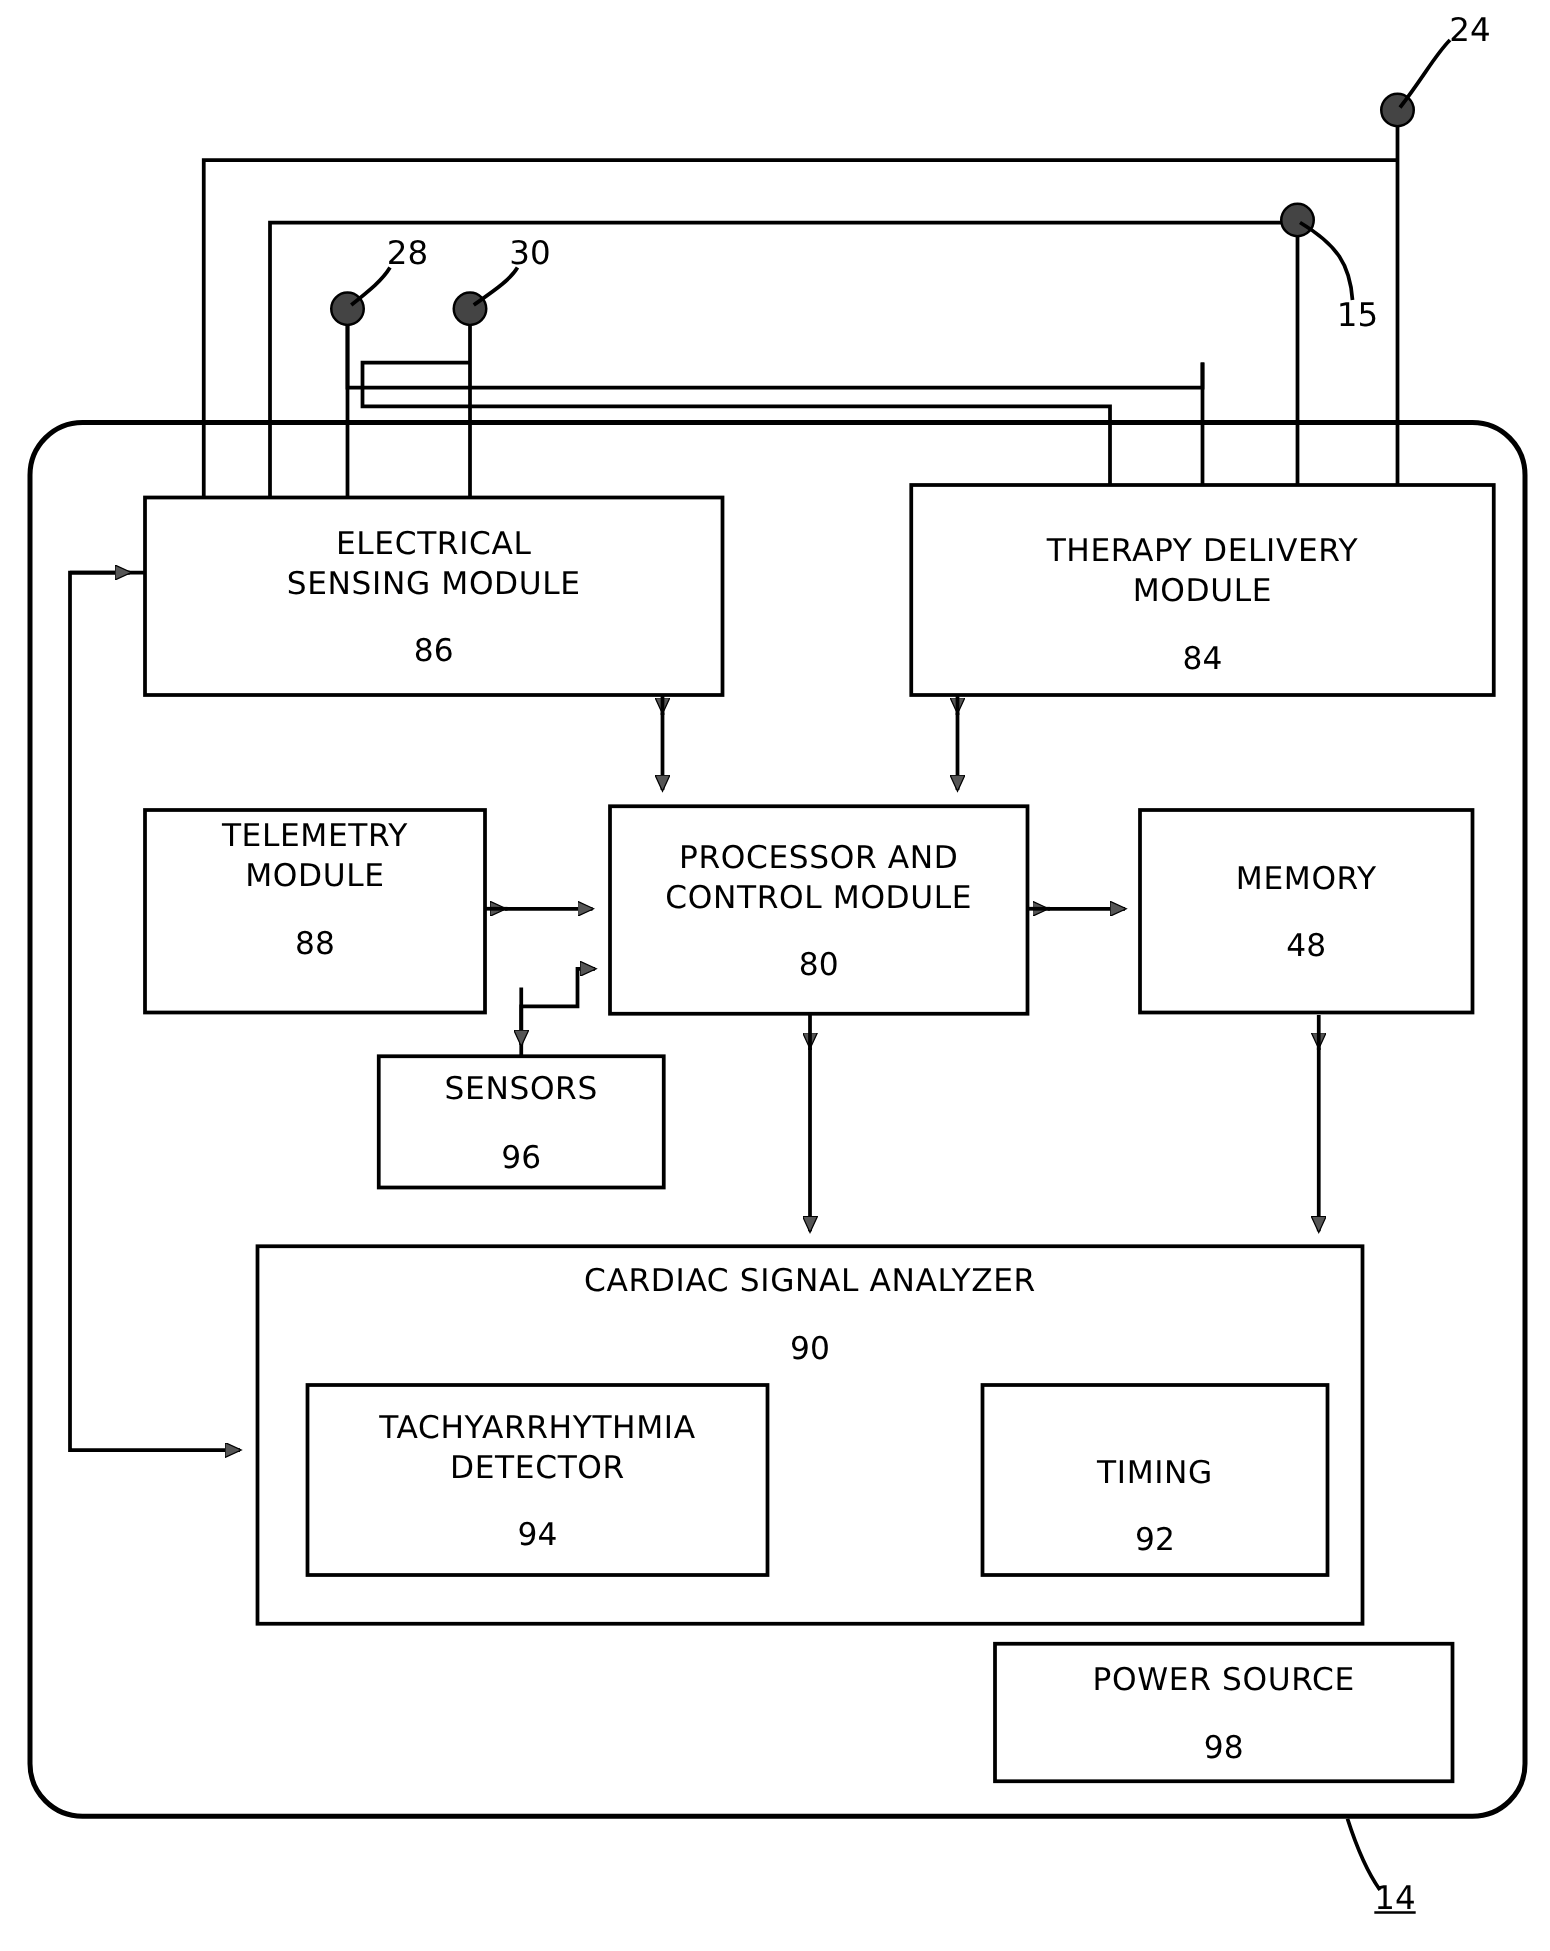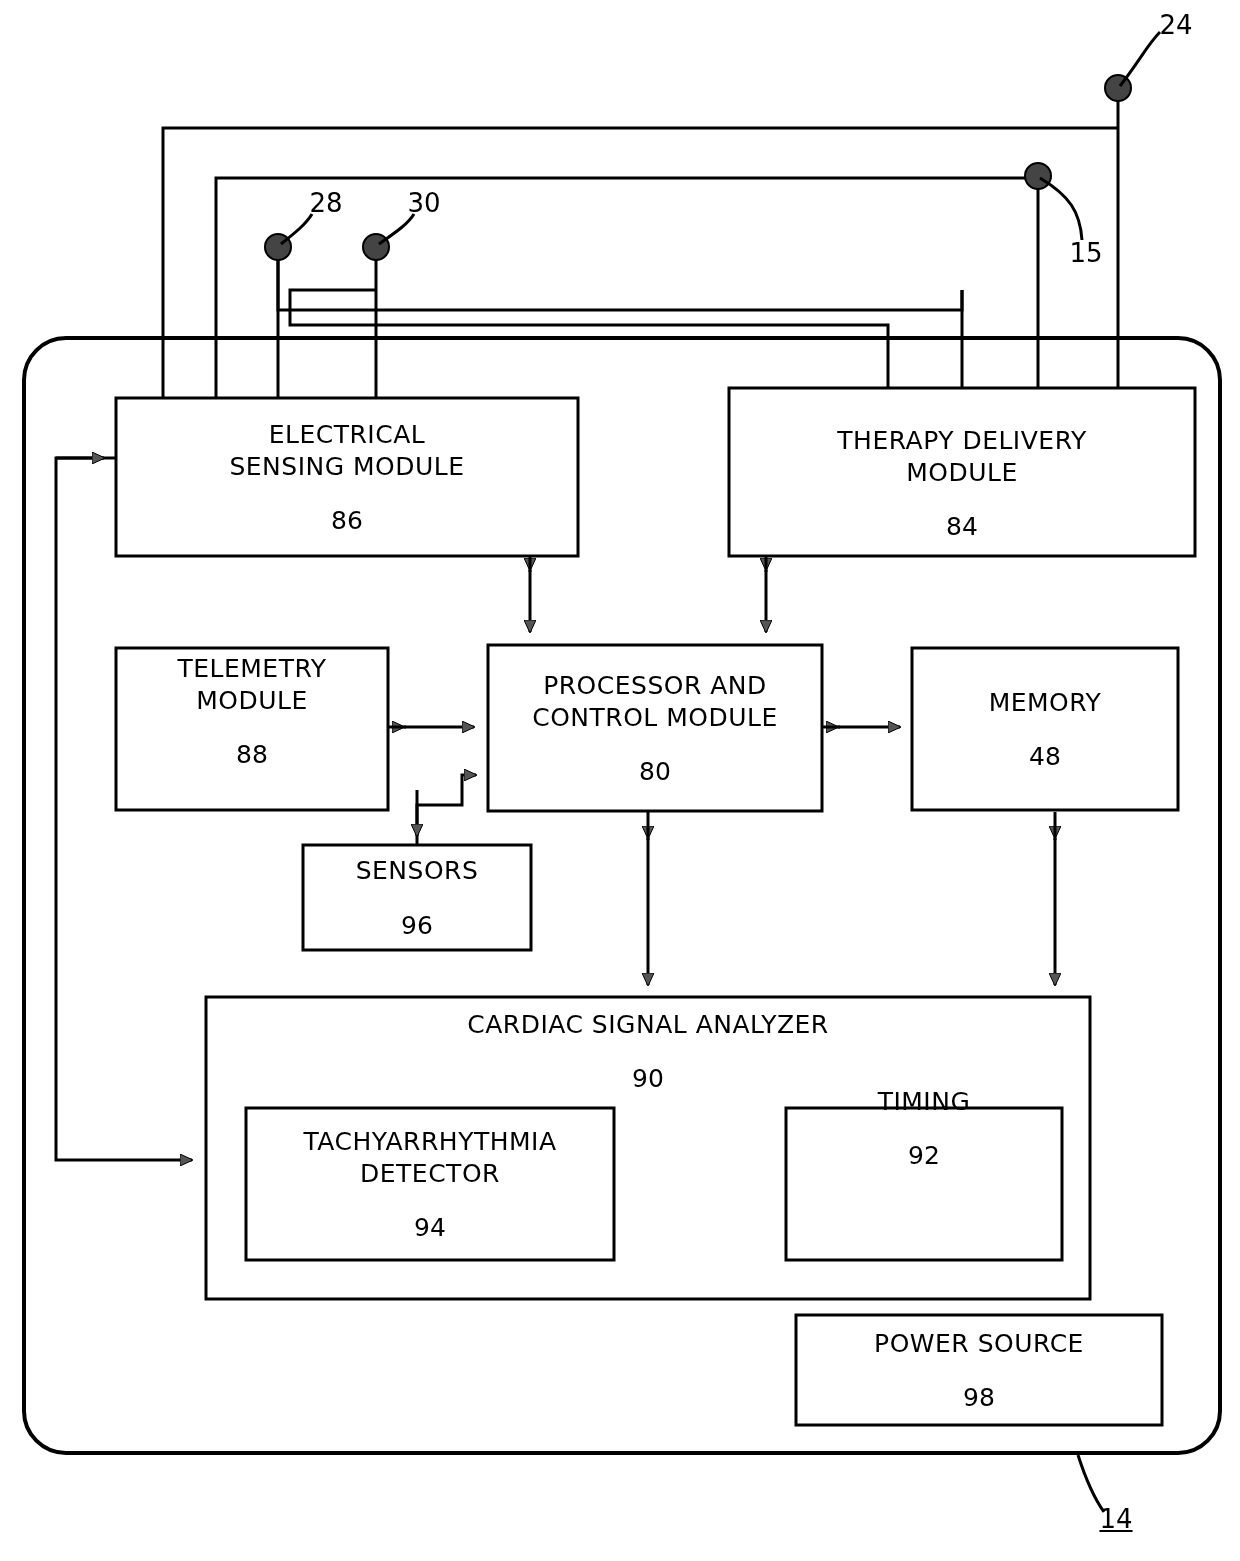--- a/index.html
+++ b/index.html
@@ -176,21 +176,21 @@
     <div class="ttl">CARDIAC SIGNAL ANALYZER</div>
     <div class="num">90</div>
   </div>
 
   <div class="box-label" style="left:246px; top:1108px; width:368px; height:152px;">
     <div class="ttl">TACHYARRHYTHMIA
 DETECTOR</div>
     <div class="num">94</div>
   </div>
 
-  <div class="box-label" style="left:786px; top:1052px; width:276px; height:152px;">
+  <div class="box-label" style="left:786px; top:1108px; width:276px; height:192px;">
     <div class="ttl">TIMING</div>
     <div class="num">92</div>
   </div>
 
   <div class="box-label" style="left:796px; top:1315px; width:366px; height:110px;text-align:right;">
     <div class="ttl">POWER SOURCE</div>
     <div class="num">98</div>
   </div>
 
   <div class="ref" style="left:1146px; top:10px; width:60px;">24</div>

